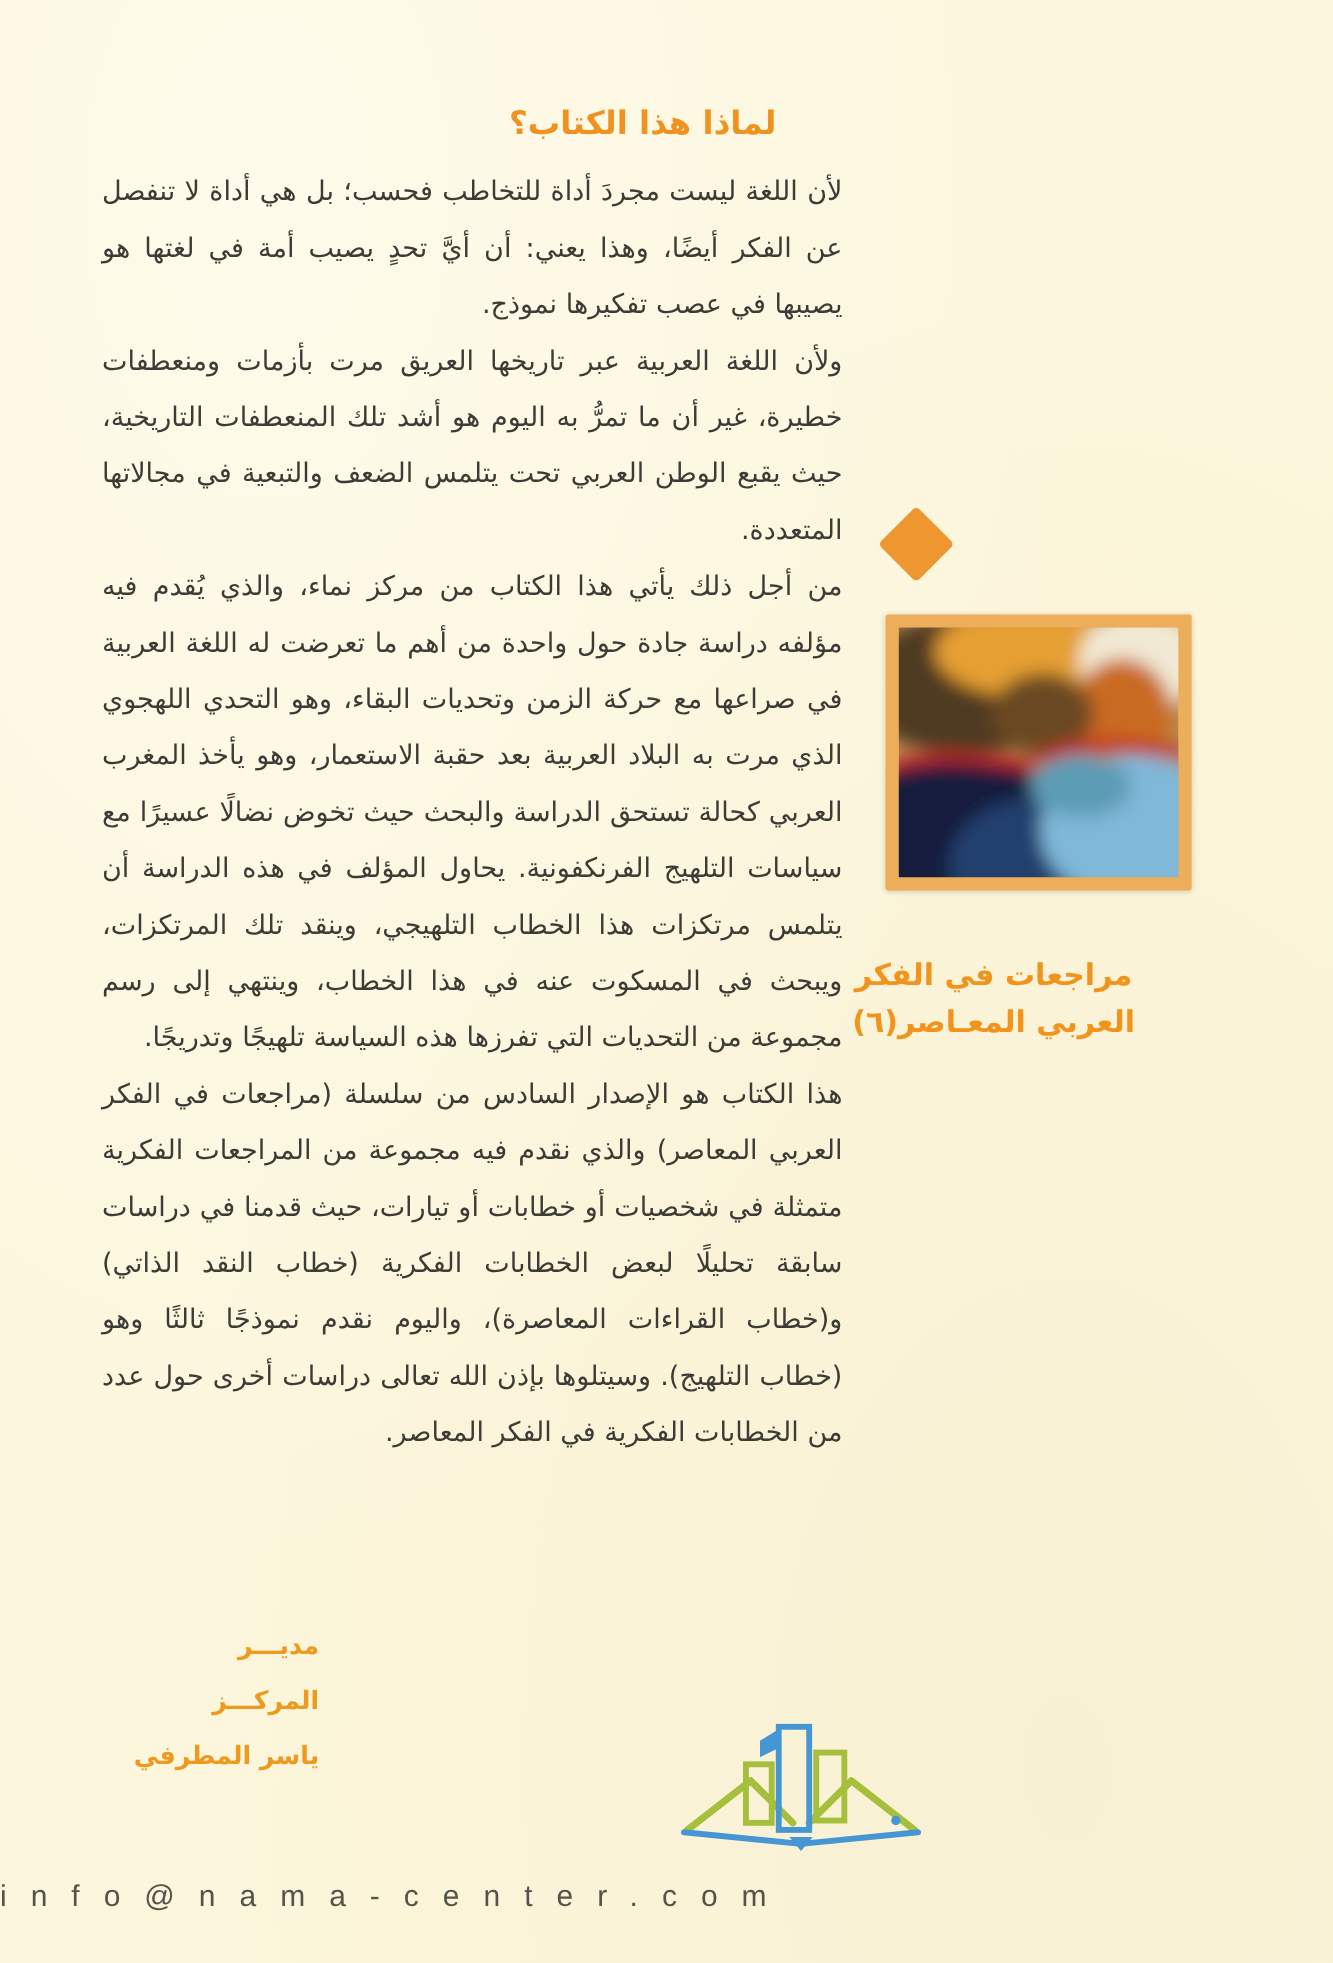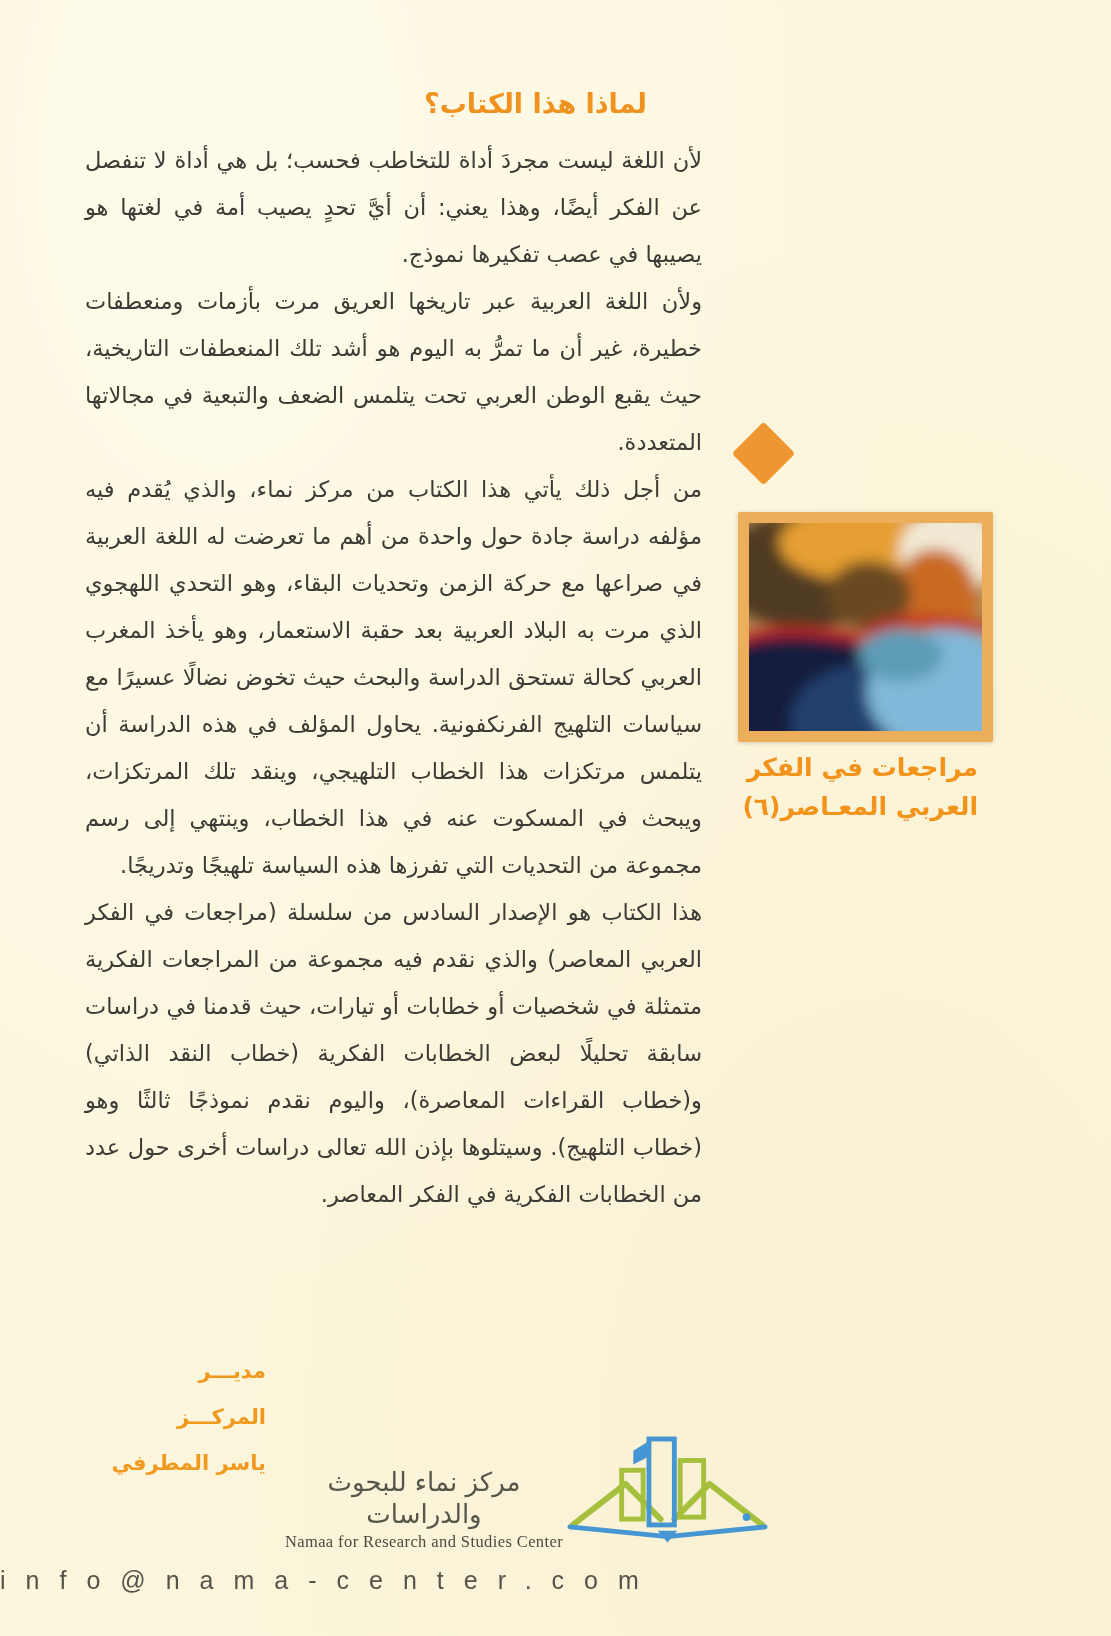--- a/index.html
+++ b/index.html
@@ -39,22 +39,22 @@
     background:#ee9730;transform:rotate(45deg);border-radius:4px;
   }
   .art-frame{
     position:absolute;left:738px;top:512px;width:255px;height:230px;
     background:#ecae5b;border-radius:2px;
     box-shadow:0 1px 4px rgba(120,90,40,.25);
     box-sizing:border-box;padding:11px;
   }
   .art-frame svg{display:block;width:100%;height:100%;}
   .series-caption{
-    position:absolute;right:133px;top:748px;width:300px;
-    direction:rtl;text-align:right;
+    position:absolute;right:133px;top:793px;width:300px;
+    direction:rtl;text-align:center;
     font-size:25px;font-weight:bold;color:#f2931c;line-height:39px;
     letter-spacing:.5px;
   }
   
   .signature{
     position:absolute;left:106px;top:1348px;width:160px;
     direction:rtl;text-align:right;
     color:#f0991f;font-weight:bold;font-size:21px;line-height:46px;
   }
   
@@ -139,20 +139,16 @@
       <polygon points="95,124 115,124 105,136" fill="#4596d2"></polygon>
 
       <rect x="86" y="30" width="26" height="88" fill="none" stroke="#4596d2" stroke-width="5"></rect>
       <polygon points="70,42 86,32 86,48 70,56" fill="#4596d2"></polygon>
       <rect x="58" y="62" width="22" height="50" fill="none" stroke="#a6bf3d" stroke-width="5"></rect>
       <rect x="118" y="52" width="24" height="58" fill="none" stroke="#a6bf3d" stroke-width="5"></rect>
       <circle cx="186" cy="110" r="4" fill="#4596d2"></circle>
     </svg>
   </div>
 
-  <div class="publisher">
-    <p class="publisher-ar">مركز نماء للبحوث والدراسات</p>
-    <p class="publisher-en">Namaa for Research and Studies Center</p>
-  </div>
 
   <div class="email-line">info@nama-center.com</div>
 
 </div>
 
 </body></html>

